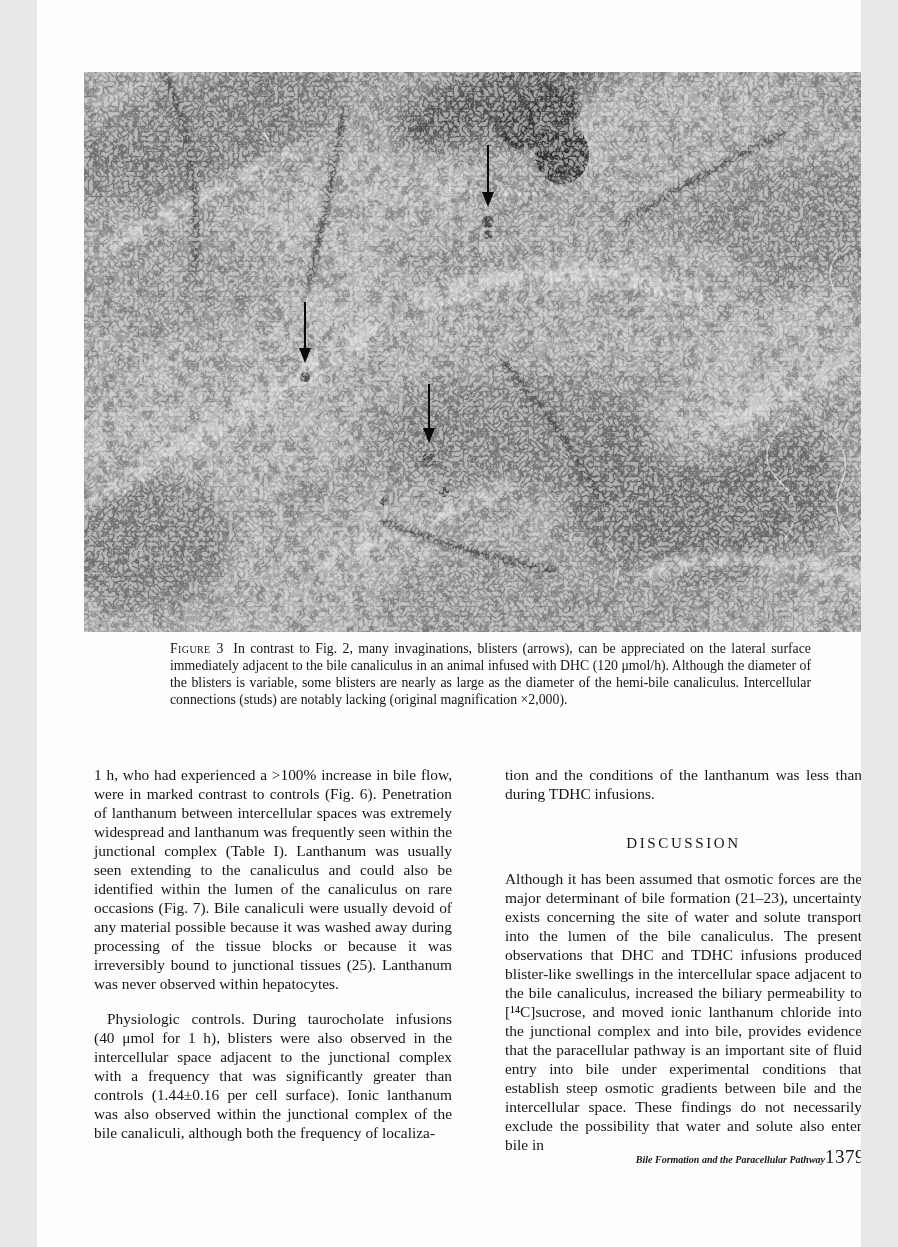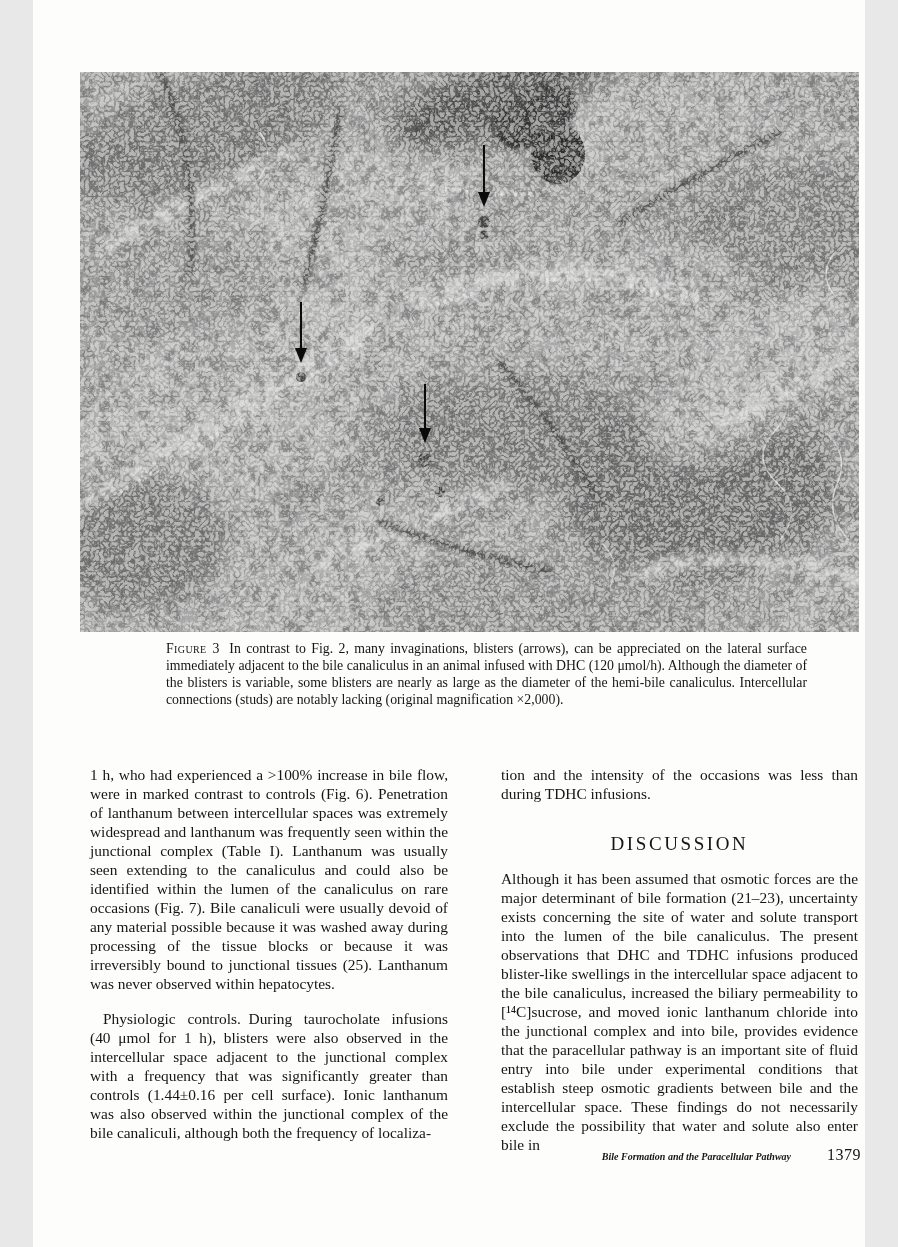--- a/index.html
+++ b/index.html
@@ -1,21 +1,20 @@
 <!DOCTYPE html>
 <html><head>
 <meta charset="utf-8">
 <style>
   html,body{margin:0;padding:0;background:#e8e8e8;}
   .page{
     position:relative;width:824px;height:1247px;margin:0 auto;
     background:#fdfdfc;color:#151515;
     font-family:"Liberation Serif","DejaVu Serif",serif;
     overflow:hidden;
-    padding-left:8px;
   }
   
   .micro{
     position:absolute;left:47px;top:72px;width:779px;height:560px;
     background:#8f8f8f;overflow:hidden;
   }
   .micro svg{position:absolute;inset:0;width:100%;height:100%;display:block;}
   .blister-arrow{position:absolute;width:14px;transform:translateX(-50%);}
   .blister-arrow::before{
     content:"";position:absolute;left:50%;top:0;bottom:14px;width:2.6px;
@@ -33,27 +32,27 @@
   }
   .cap-label{font-variant:small-caps;letter-spacing:.4px;margin-right:.7em;}
   
   .col{position:absolute;top:749px;font-size:15.4px;line-height:19px;text-align:justify;}
   .col p{margin:16px;}
   .col-left{left:41px;width:390px;}
   .col-right{left:452px;width:389px;}
   .indent{text-indent:13px;}
   .lead{margin-right:.5em;}
   .discussion{
-    font-size:19px;font-weight:normal;letter-spacing:2.6px;
+    font-size:15px;font-weight:normal;letter-spacing:2.6px;
     text-align:center;margin:31px 0 15px 0;line-height:19px;
   }
   
   .footer{position:absolute;left:41px;top:1146px;width:787px;text-align:right;}
   .running{font-weight:bold;font-style:italic;font-size:10px;}
-  .pageno{font-size:16px;margin-left:36px;letter-spacing:.5px;}
+  .pageno{font-size:19px;letter-spacing:.5px;}
 </style>
 </head>
 <body>
 
 <div class="page">
 
   <div class="micro">
     <svg viewBox="0 0 779 560" preserveAspectRatio="none">
       <defs>
         <filter id="coarse" x="0" y="0" width="100%" height="100%">
@@ -158,21 +157,21 @@
   </div>
 
   <p class="caption"><span class="cap-label">Figure 3</span><span>In contrast to Fig. 2, many invaginations, blisters (arrows), can be appreciated on the lateral surface immediately adjacent to the bile canaliculus in an animal infused with DHC (120 μmol/h). Although the diameter of the blisters is variable, some blisters are nearly as large as the diameter of the hemi-bile canaliculus. Intercellular connections (studs) are notably lacking (original magnification ×2,000).</span></p>
 
   <div class="col col-left">
     <p>1 h, who had experienced a &gt;100% increase in bile flow, were in marked contrast to controls (Fig. 6). Penetration of lanthanum between intercellular spaces was extremely widespread and lanthanum was frequently seen within the junctional complex (Table I). Lanthanum was usually seen extending to the canaliculus and could also be identified within the lumen of the canaliculus on rare occasions (Fig. 7). Bile canaliculi were usually devoid of any material possible because it was washed away during processing of the tissue blocks or because it was irreversibly bound to junctional tissues (25). Lanthanum was never observed within hepatocytes.</p>
     <p class="indent"><span class="lead">Physiologic controls.</span><span>During taurocholate infusions (40 μmol for 1 h), blisters were also observed in the intercellular space adjacent to the junctional complex with a frequency that was significantly greater than controls (1.44±0.16 per cell surface). Ionic lanthanum was also observed within the junctional complex of the bile canaliculi, although both the frequency of localiza-</span></p>
   </div>
 
   <div class="col col-right">
-    <p>tion and the intensity of the occasions was less than during TDHC infusions.</p>
+    <p>tion and the conditions of the lanthanum was less than during TDHC infusions.</p>
     <h2 class="discussion">DISCUSSION</h2>
     <p>Although it has been assumed that osmotic forces are the major determinant of bile formation (21–23), uncertainty exists concerning the site of water and solute transport into the lumen of the bile canaliculus. The present observations that DHC and TDHC infusions produced blister-like swellings in the intercellular space adjacent to the bile canaliculus, increased the biliary permeability to [¹⁴C]sucrose, and moved ionic lanthanum chloride into the junctional complex and into bile, provides evidence that the paracellular pathway is an important site of fluid entry into bile under experimental conditions that establish steep osmotic gradients between bile and the intercellular space. These findings do not necessarily exclude the possibility that water and solute also enter bile in</p>
   </div>
 
   <div class="footer">
     <span class="running">Bile Formation and the Paracellular Pathway</span><span class="pageno">1379</span>
   </div>
 
 </div>
 

